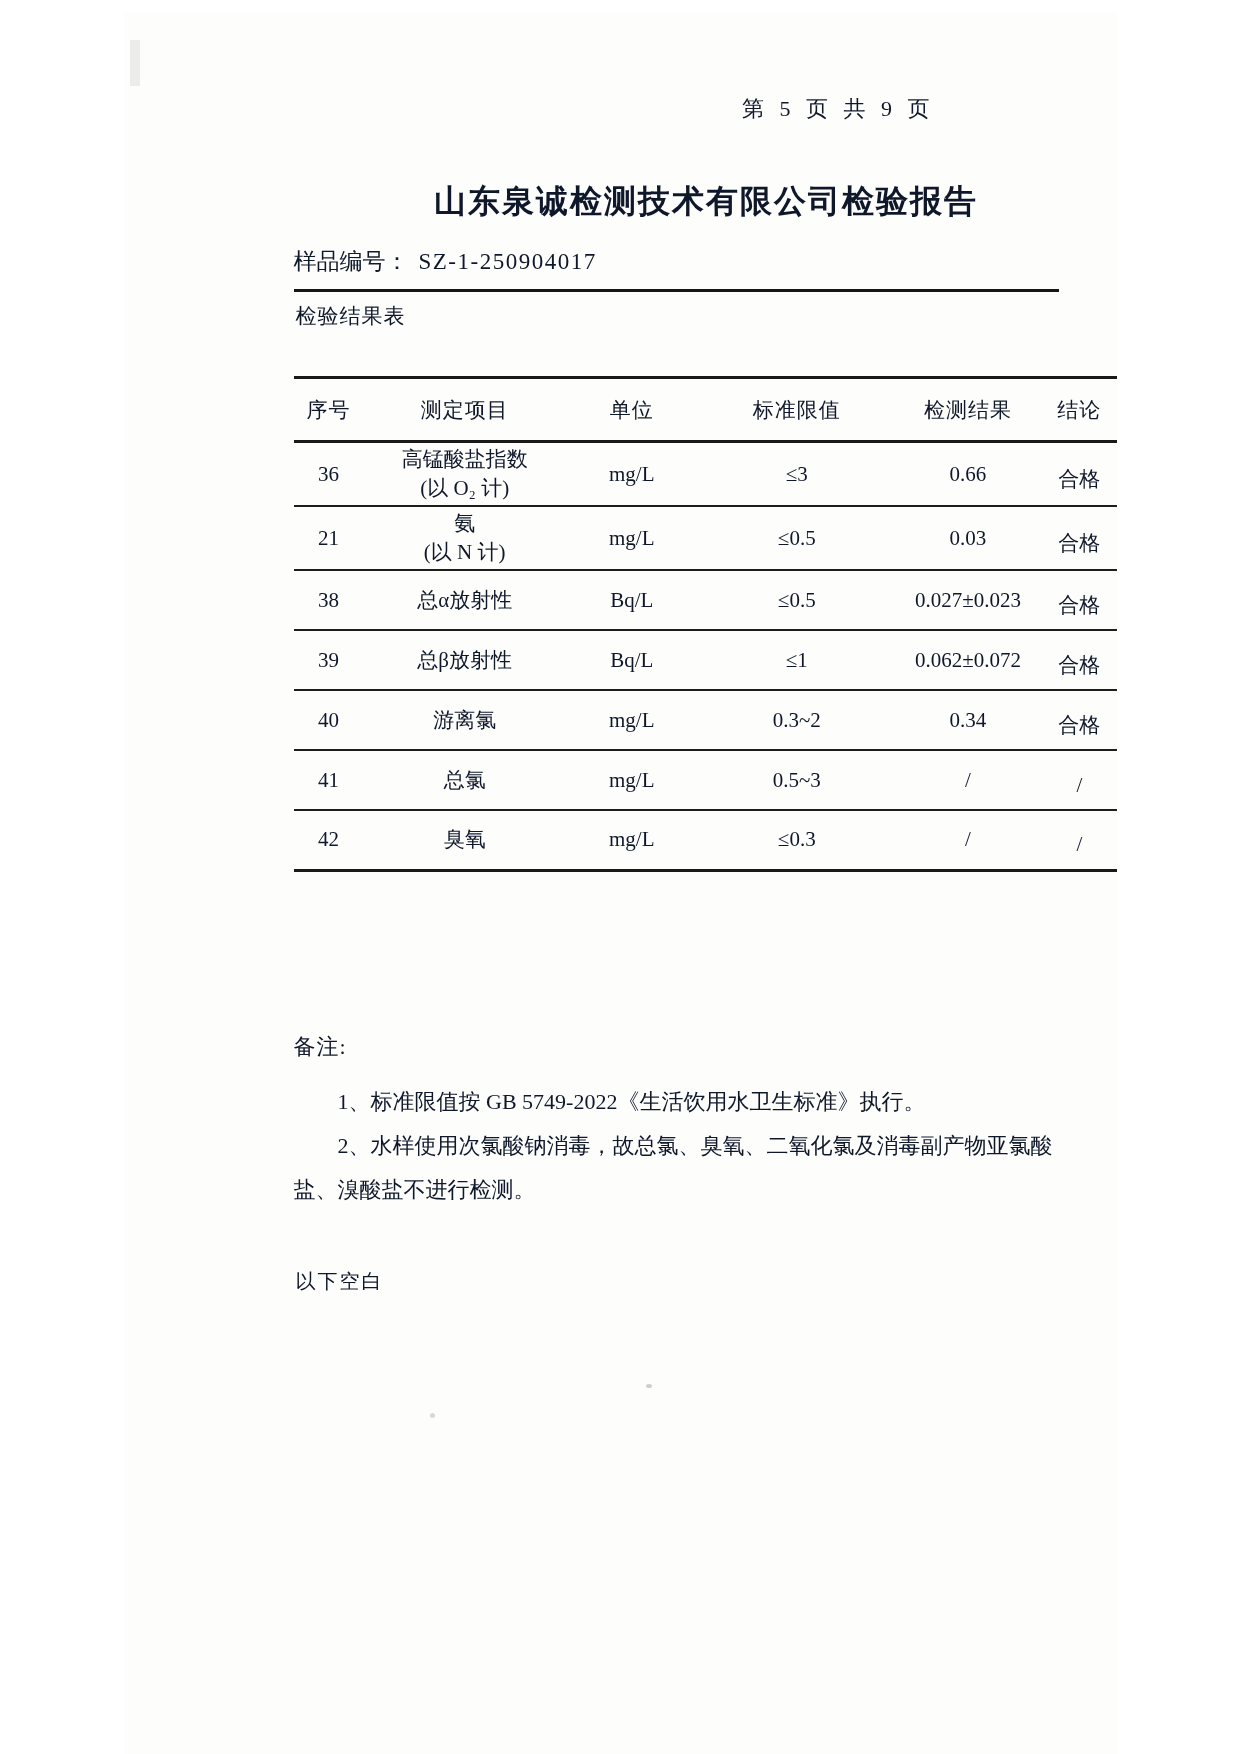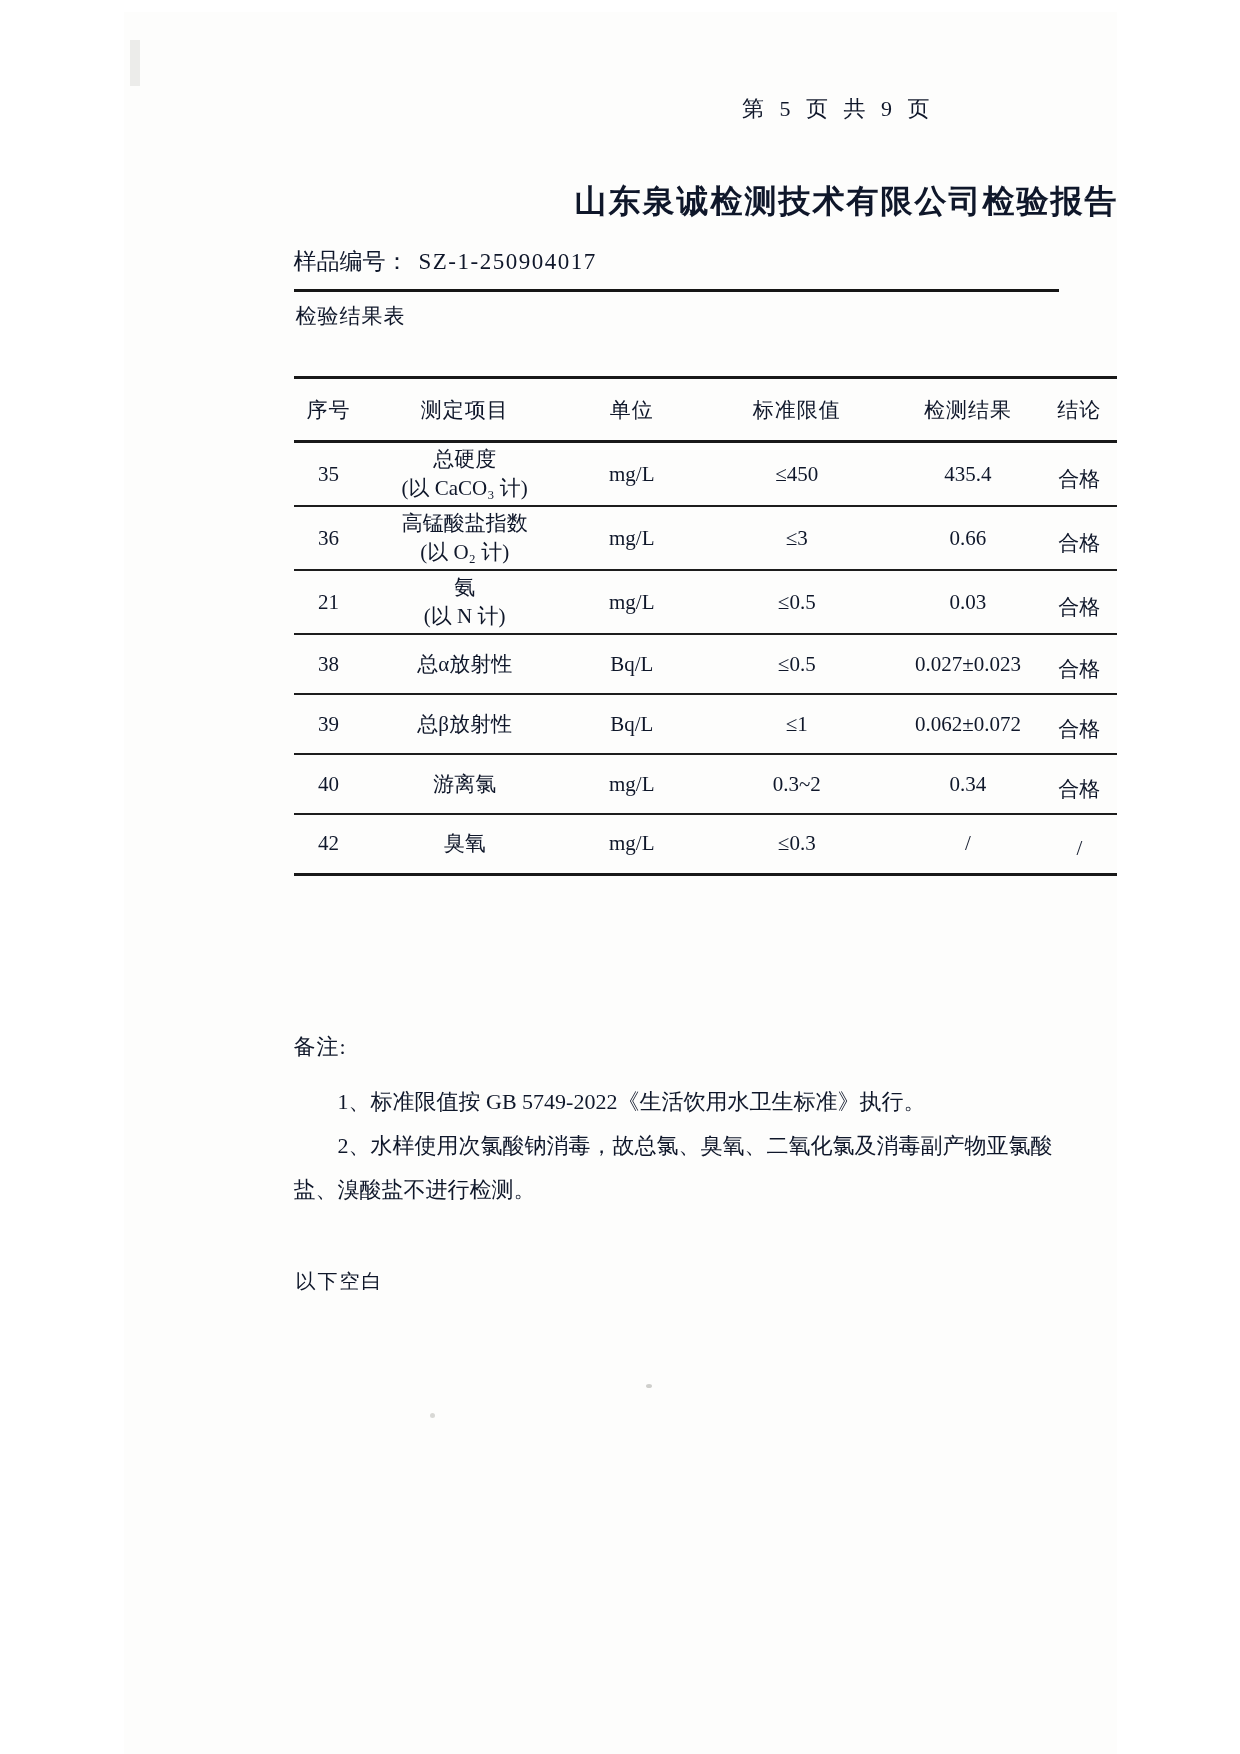--- a/index.html
+++ b/index.html
@@ -21,21 +21,21 @@
     font-size: 22px;
     letter-spacing: 5px;
     white-space: nowrap;
   }
   .title {
     position: absolute;
     top: 168px;
     left: 170px;
     width: 825px;
     margin: 0;
-    text-align: right;
+    text-align: center;
     font-size: 32px;
     font-weight: 700;
     letter-spacing: 2px;
   }
   .sample-line {
     position: absolute;
     top: 234px;
     left: 170px;
     width: 765px;
     padding-bottom: 12px;
@@ -149,31 +149,20 @@
         <th>序号</th>
         <th>测定项目</th>
         <th>单位</th>
         <th>标准限值</th>
         <th>检测结果</th>
         <th>结论</th>
       </tr>
     </thead>
     <tbody>
       <tr>
-        <td class="c-no">35</td>
-        <td class="c-item">
-          <span class="item-line">总硬度</span>
-          <span class="item-line hide-if-empty">(以 CaCO₃ 计)</span>
-        </td>
-        <td class="c-unit">mg/L</td>
-        <td class="c-limit">≤450</td>
-        <td class="c-result">435.4</td>
-        <td class="c-conclusion">合格</td>
-      </tr>
-      <tr>
         <td class="c-no">36</td>
         <td class="c-item">
           <span class="item-line">高锰酸盐指数</span>
           <span class="item-line hide-if-empty">(以 O₂ 计)</span>
         </td>
         <td class="c-unit">mg/L</td>
         <td class="c-limit">≤3</td>
         <td class="c-result">0.66</td>
         <td class="c-conclusion">合格</td>
       </tr>
@@ -213,20 +202,31 @@
       <tr>
         <td class="c-no">40</td>
         <td class="c-item">
           <span class="item-line">游离氯</span>
 
         </td>
         <td class="c-unit">mg/L</td>
         <td class="c-limit">0.3~2</td>
         <td class="c-result">0.34</td>
         <td class="c-conclusion">合格</td>
+      </tr>
+      <tr>
+        <td class="c-no">41</td>
+        <td class="c-item">
+          <span class="item-line">总氯</span>
+
+        </td>
+        <td class="c-unit">mg/L</td>
+        <td class="c-limit">0.5~3</td>
+        <td class="c-result">/</td>
+        <td class="c-conclusion">/</td>
       </tr>
       <tr>
         <td class="c-no">42</td>
         <td class="c-item">
           <span class="item-line">臭氧</span>
 
         </td>
         <td class="c-unit">mg/L</td>
         <td class="c-limit">≤0.3</td>
         <td class="c-result">/</td>

